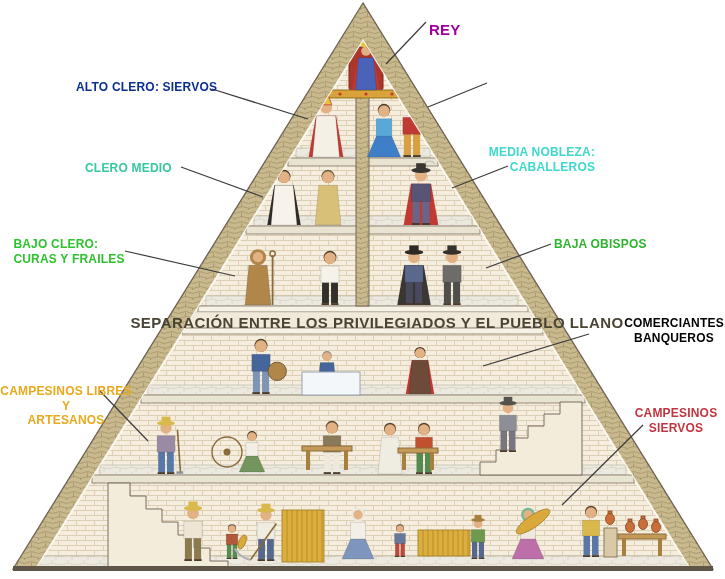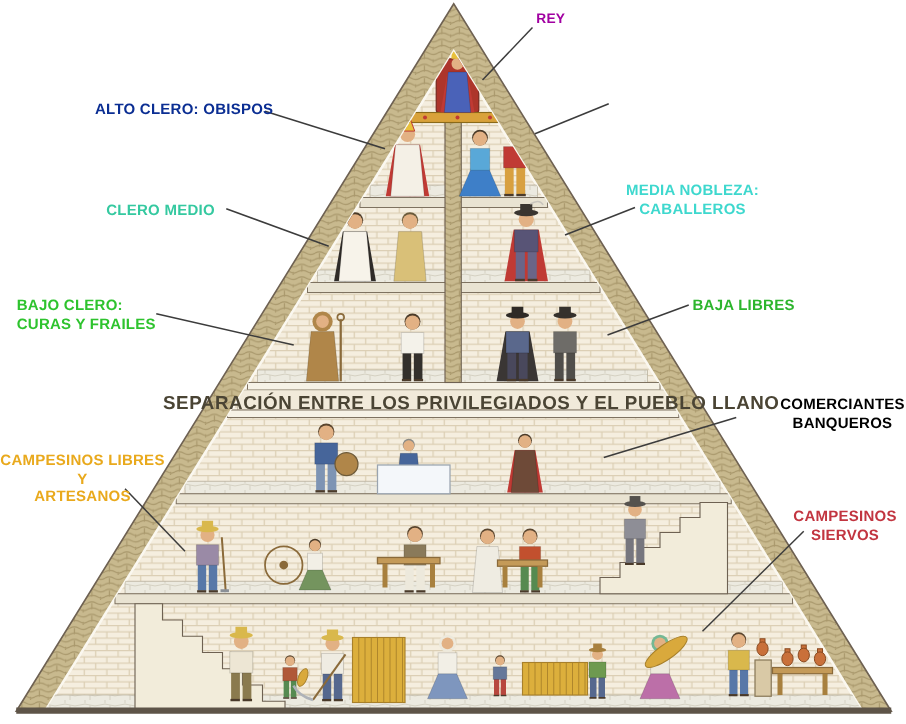--- a/index.html
+++ b/index.html
@@ -1,29 +1,29 @@
 <!DOCTYPE html>
 <html><head>
 <meta charset="utf-8">
 <style>
   html,body{margin:0;padding:0;background:#ffffff;}
   #canvas{position:relative;width:725px;height:579px;background:#ffffff;overflow:hidden;
           font-family:"Liberation Sans",sans-serif;}
   #scene{position:absolute;left:0;top:0;}
   .lbl{position:absolute;font-weight:bold;font-size:12px;line-height:1.22;white-space:pre-line;
        letter-spacing:.2px;}
-  #lbl-rey{left:429px;top:9px;font-size:11px;}
+  #lbl-rey{left:429px;top:21px;font-size:15px;}
   #lbl-alto-clero{left:76px;top:80px;}
   #lbl-alta-nobleza{left:555px;top:71px;transform:translateX(-50%);text-align:center;}
   #lbl-clero-medio{left:85px;top:161px;}
-  #lbl-media-nobleza{left:554px;top:145px;transform:translateX(-50%);text-align:center;}
+  #lbl-media-nobleza{left:542px;top:145px;transform:translateX(-50%);text-align:right;}
   #lbl-bajo-clero{left:69px;top:237px;transform:translateX(-50%);}
   #lbl-baja-nobleza{left:554px;top:237px;}
   #lbl-comerciantes{left:630px;top:316px;transform:translateX(-50%);text-align:center;}
-  #lbl-campesinos-libres{left:66px;top:361px;transform:translateX(-50%);text-align:center;}
+  #lbl-campesinos-libres{left:66px;top:384px;transform:translateX(-50%);text-align:center;}
   #lbl-campesinos-siervos{left:676px;top:406px;transform:translateX(-50%);text-align:center;}
   #lbl-separacion{position:absolute;left:377px;top:314px;transform:translateX(-50%);
        font-weight:600;font-size:15px;letter-spacing:.45px;white-space:nowrap;}
 </style>
 </head>
 <body>
 
 <div id="canvas">
 
   <svg id="scene" width="725" height="579" viewBox="0 0 725 579">
@@ -372,27 +372,27 @@
       <line x1="508" y1="166" x2="452" y2="188"></line>
       <line x1="125" y1="251" x2="235" y2="276"></line>
       <line x1="551" y1="244" x2="486" y2="268"></line>
       <line x1="589" y1="334" x2="483" y2="366"></line>
       <line x1="100" y1="391" x2="148" y2="441"></line>
       <line x1="643" y1="425" x2="562" y2="505"></line>
     </g>
   </svg>
 
   <div class="lbl" id="lbl-rey" style="color: rgb(161, 0, 161);">REY</div>
-  <div class="lbl" id="lbl-alto-clero" style="color: rgb(11, 46, 147);">ALTO CLERO: OBISPOS</div>
+  <div class="lbl" id="lbl-alto-clero" style="color: rgb(11, 46, 147);">ALTO CLERO: SIERVOS</div>
   <div class="lbl" id="lbl-clero-medio" style="color: rgb(53, 201, 160);">CLERO MEDIO</div>
   <div class="lbl" id="lbl-media-nobleza" style="color: rgb(62, 216, 206);">MEDIA NOBLEZA:
 CABALLEROS</div>
   <div class="lbl" id="lbl-bajo-clero" style="color: rgb(46, 195, 46);">BAJO CLERO:
 CURAS Y FRAILES</div>
-  <div class="lbl" id="lbl-baja-nobleza" style="color: rgb(45, 181, 45);">BAJA LIBRES</div>
+  <div class="lbl" id="lbl-baja-nobleza" style="color: rgb(45, 181, 45);">BAJA OBISPOS</div>
   <div class="lbl" id="lbl-comerciantes" style="color: #000000; margin-left: 44px;">COMERCIANTES
 BANQUEROS</div>
   <div class="lbl" id="lbl-campesinos-libres" style="color: rgb(233, 169, 28);">CAMPESINOS LIBRES
 Y
 ARTESANOS</div>
   <div class="lbl" id="lbl-campesinos-siervos" style="color: rgb(194, 53, 64);">CAMPESINOS
 SIERVOS</div>
   <div id="lbl-separacion" style="color: rgb(74, 68, 52);">SEPARACIÓN ENTRE LOS PRIVILEGIADOS Y EL PUEBLO LLANO</div>
 </div>
 

